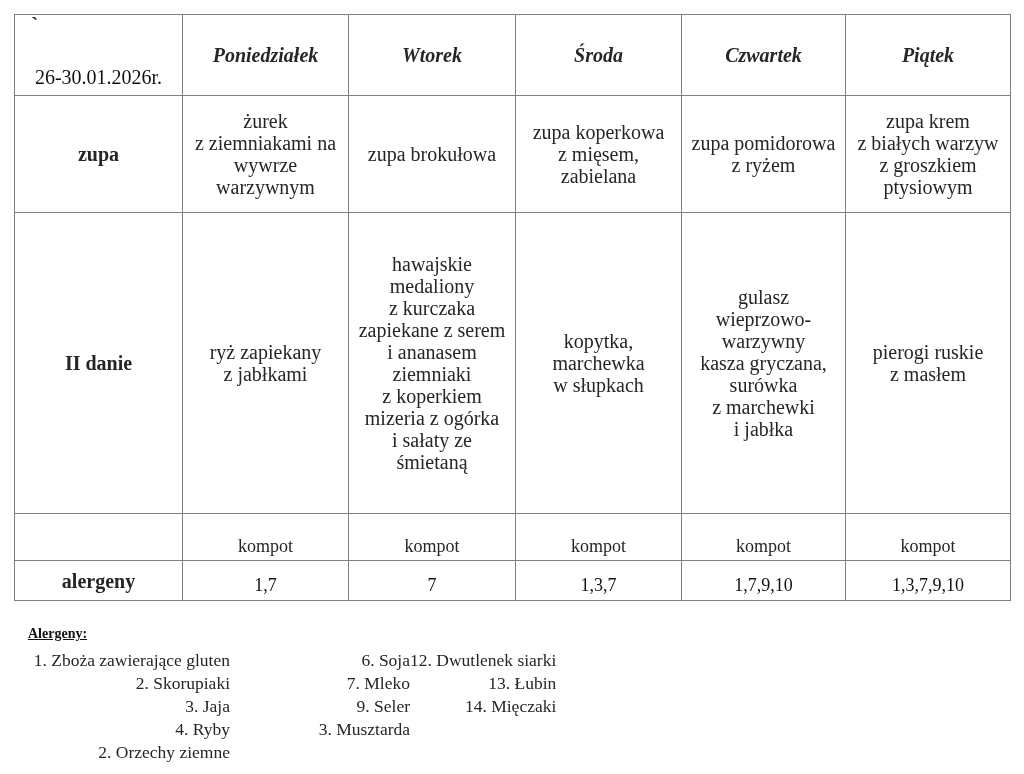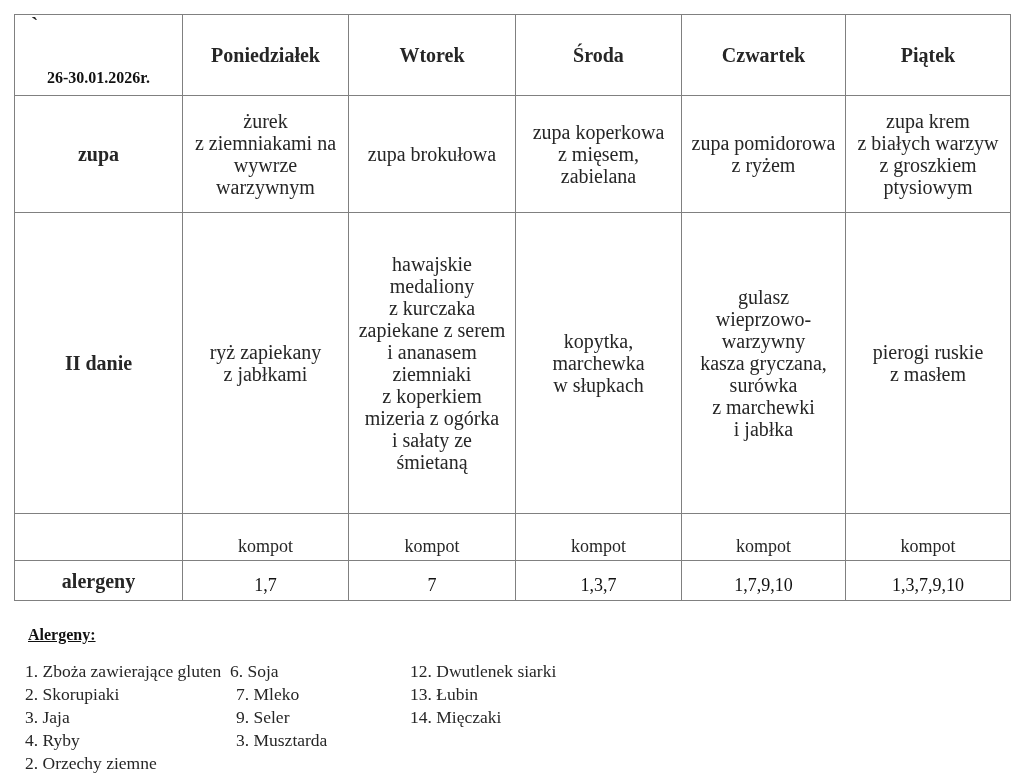--- a/index.html
+++ b/index.html
@@ -27,50 +27,50 @@
     white-space:pre-line;
     color:#262626;
     overflow:hidden;
   }
   tr.r-head{height:81px;}
   tr.r-zupa{height:117px;}
   tr.r-danie{height:301px;}
   tr.r-kompot{height:47px;}
   tr.r-alerg{height:40px;}
 
-  td.day{font-weight:bold;font-size:24px;line-height:26px;color:#0d0d0d;}
+  td.day{font-weight:bold;font-size:24px;line-height:26px;color:#0d0d0d;font-style:italic;}
   td.rowlabel{font-weight:bold;font-size:22px;color:#0d0d0d;}
   td.corner{position:relative;}
   .tick{
     position:absolute;left:16px;top:1px;
     font-size:22px;font-weight:bold;color:#262626;line-height:18px;
   }
-  .date{font-weight:bold;font-size:16px;color:#111111;text-align:right;}
+  .date{font-weight:normal;font-size:20px;color:#111111;text-align:right;}
 
   td.danie-cell{padding-bottom:40px;margin-left:8px;}
   td.danie-label{padding-bottom:14px;}
 
   tr.r-kompot td{vertical-align:bottom;font-size:18px;padding-bottom:3px;font-family:Liberation Serif, serif;}
   tr.r-alerg td.nums{
     vertical-align:bottom;
     font-weight:normal;font-size:18px;
     padding-bottom:4px;color:#111111;
   }
 
   .legend{position:absolute;left:25px;top:626px;width:970px;}
   .legend-title{
     font-weight:bold;text-decoration:underline;
-    font-size:16px;color:#111111;
-    margin:0 0 16px 3px;
+    font-size:14px;color:#111111;
+    margin:0 0 7px 3px;
   }
   .legend-cols{display:flex;align-items:flex-start;}
   .lcol{font-size:17.5px;line-height:23px;color:#262626;flex:0 0 auto;}
   .lcol1{width:205px;}
   .lcol2{width:180px;}
-  .litem{white-space:nowrap;}
+  .litem{white-space:nowrap;text-align:right;}
   .lcol2 .litem:nth-child(2),
   .lcol2 .litem:nth-child(3),
   .lcol2 .litem:nth-child(4){padding-left:6px;}
 </style>
 </head>
 <body>
 
 <div class="page">
 
   <table class="menu">

